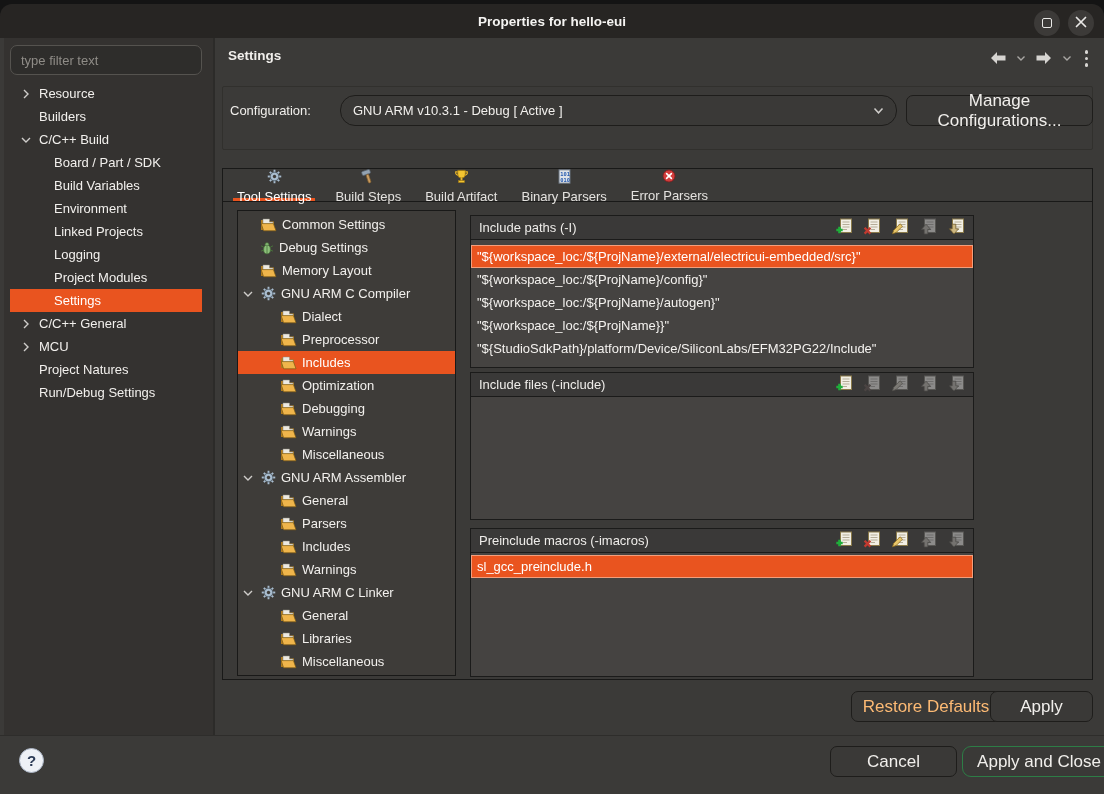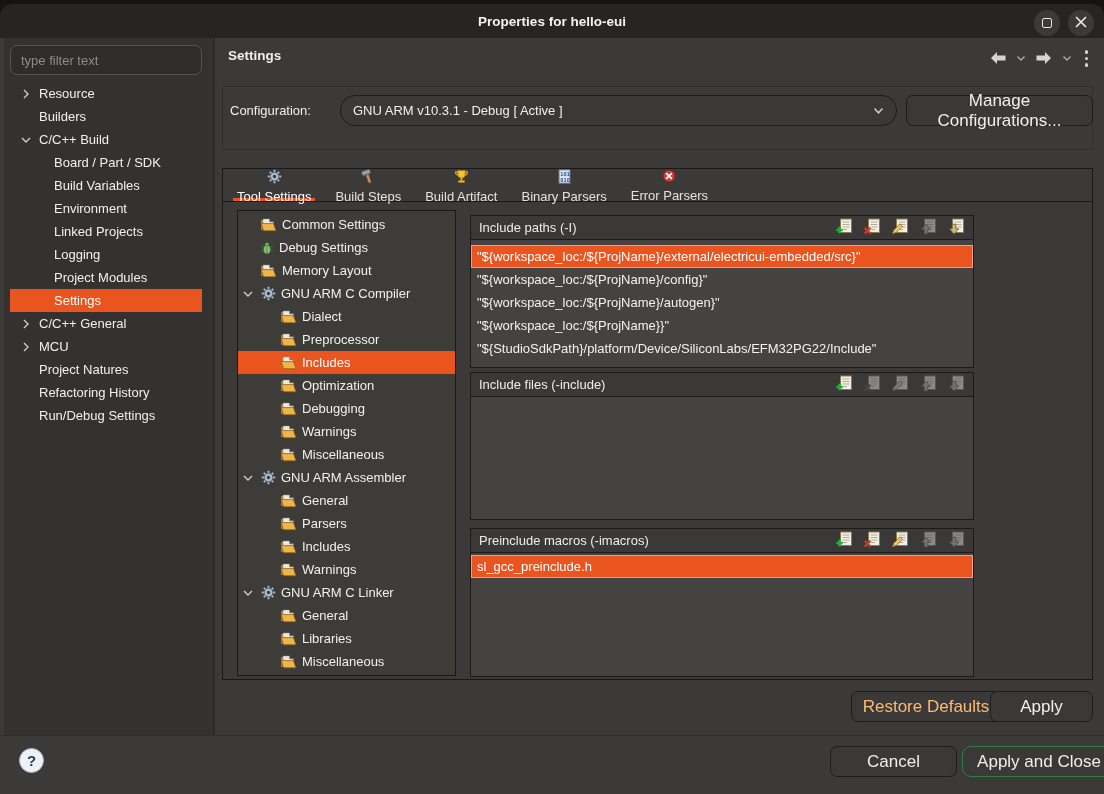--- a/index.html
+++ b/index.html
@@ -168,24 +168,20 @@
         <span class="twisty">
           <svg width="12" height="12" viewBox="0 0 12 12">
             <path d="M4 2 L8 6 L4 10" fill="none" stroke="#cfcdca" stroke-width="1.4"></path>
           </svg>
         </span>
         <span>MCU</span>
       </div>
       <div class="trow" style="padding-left: 10px;">
         <span class="twisty"></span>
         <span>Project Natures</span>
-      </div>
-      <div class="trow" style="padding-left: 10px;">
-        <span class="twisty"></span>
-        <span>Refactoring History</span>
       </div>
       <div class="trow" style="padding-left: 10px;">
         <span class="twisty"></span>
         <span>Run/Debug Settings</span>
       </div>
     </div>
 </div>
 
 <div class="abs page-title">Settings</div>
 

